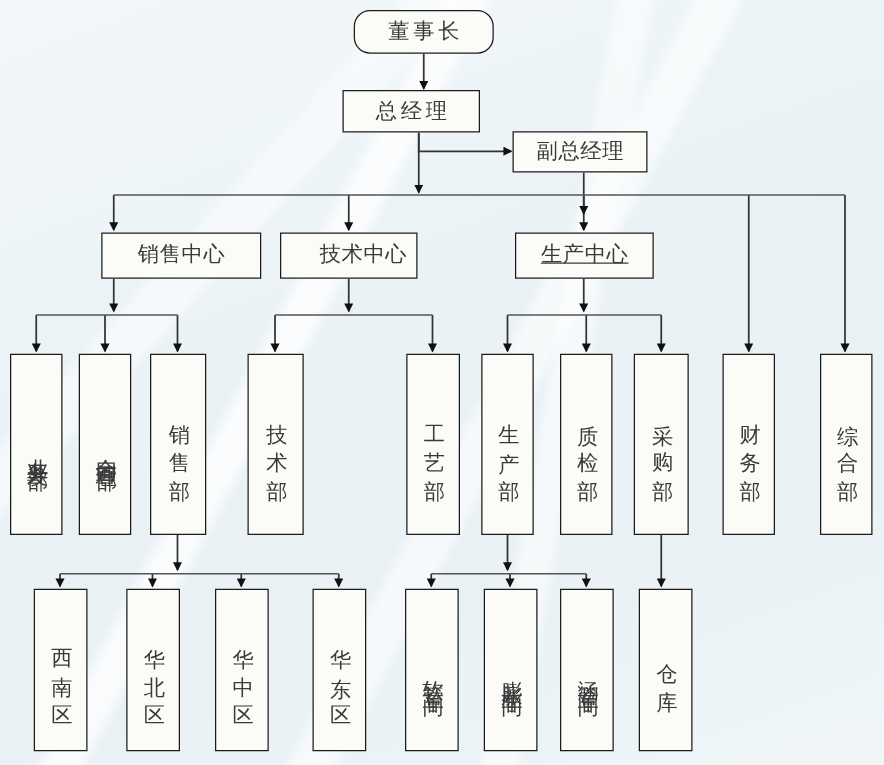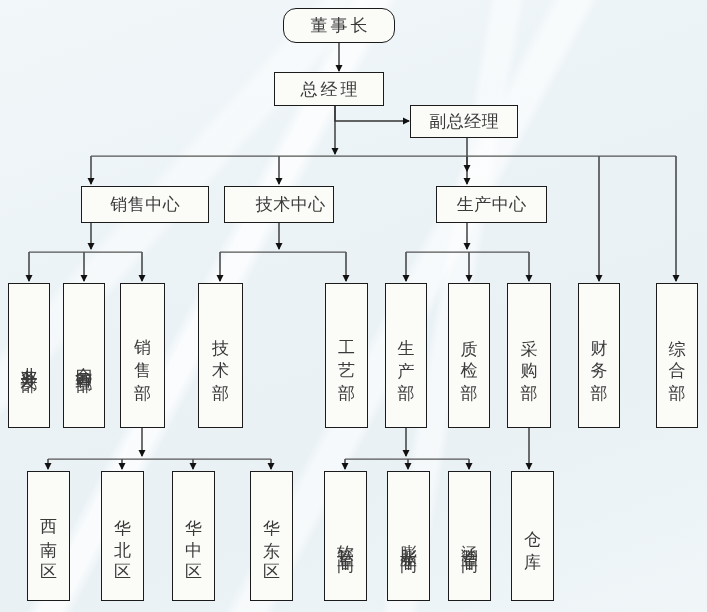--- a/index.html
+++ b/index.html
@@ -129,21 +129,21 @@
     </div>
 
   <div class="node horiz tight" style="left: 34px; top: 186px; width: 128px; height: 37px; background: rgb(251, 251, 248); border-color: rgb(27, 27, 27); color: rgb(58, 58, 58); margin-left: 47px;">
       <span>销售中心</span>
     </div>
 
   <div class="node horiz tight" style="left: 224px; top: 186px; width: 110px; height: 37px; background: rgb(251, 251, 248); border-color: rgb(27, 27, 27); color: rgb(58, 58, 58); padding-left: 23px;">
       <span>技术中心</span>
     </div>
 
-  <div class="node horiz tight" style="left: 436px; top: 186px; width: 111px; height: 37px; background: rgb(251, 251, 248); border-color: rgb(27, 27, 27); color: rgb(58, 58, 58);">
+  <div class="node horiz tight" style="left: 412px; top: 186px; width: 111px; height: 37px; background: rgb(251, 251, 248); border-color: rgb(27, 27, 27); color: rgb(58, 58, 58); text-decoration: underline;">
       <span>生产中心</span>
     </div>
 
   <div class="node vert sp-xs" style="left: 8px; top: 283px; width: 42px; height: 145px; background: rgb(251, 251, 248); border-color: rgb(27, 27, 27); color: rgb(58, 58, 58);">
       <span>业务开发部</span>
     </div>
 
   <div class="node vert sp-xs" style="left: 63px; top: 283px; width: 42px; height: 145px; background: rgb(251, 251, 248); border-color: rgb(27, 27, 27); color: rgb(58, 58, 58);">
       <span>合同管理部</span>
     </div>

